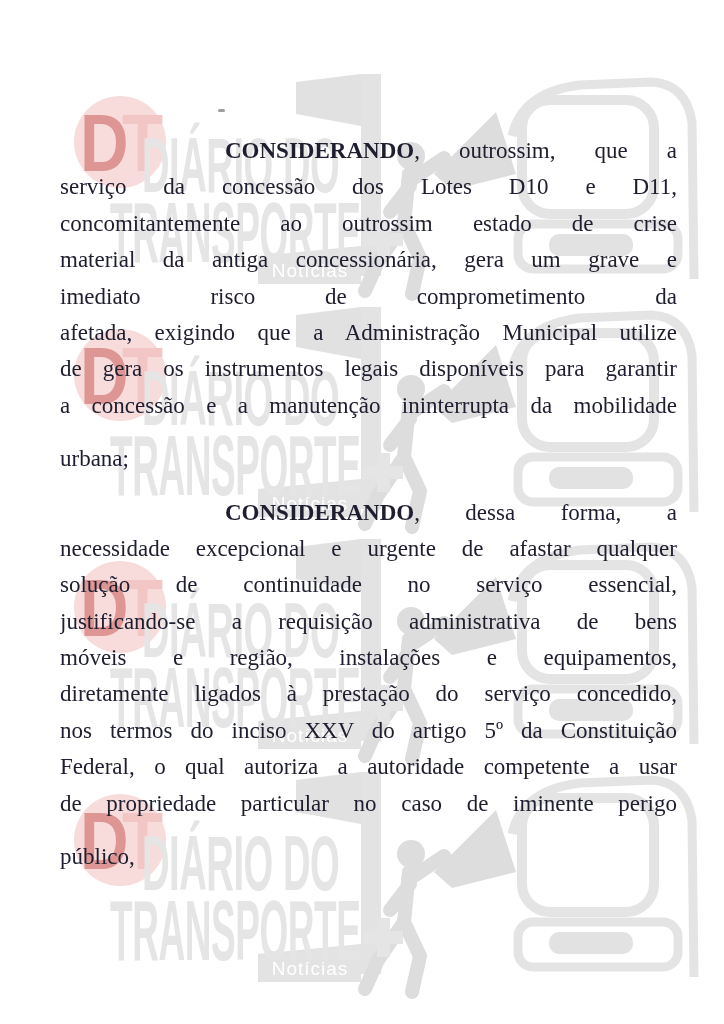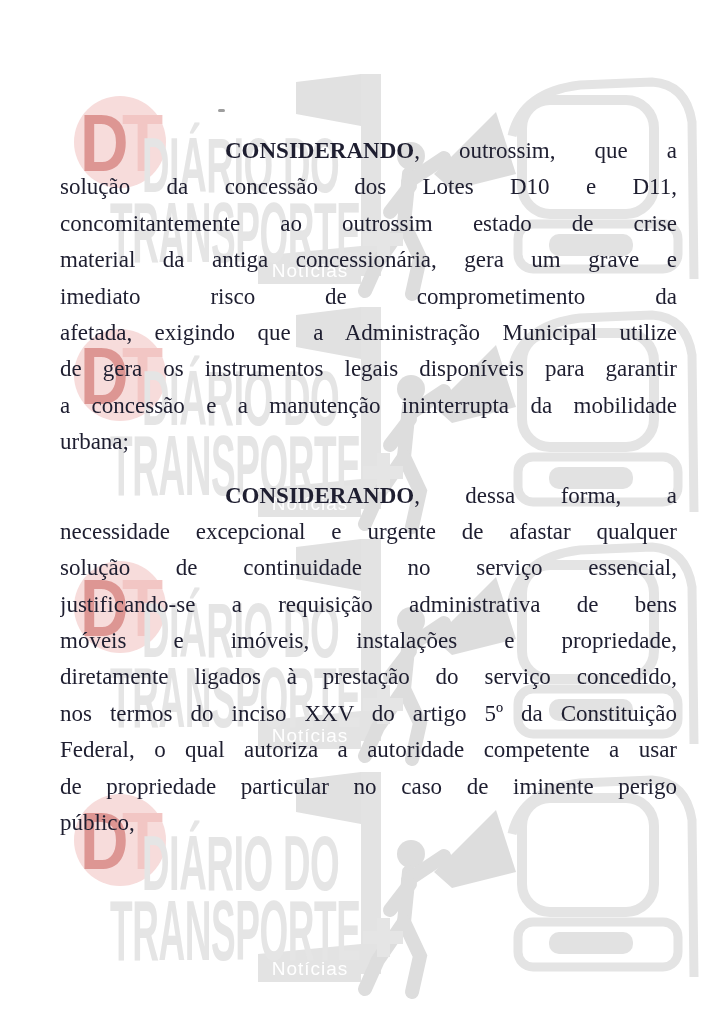--- a/index.html
+++ b/index.html
@@ -20,21 +20,21 @@
     color:#1e1e30;font-size:23px;
   }
   .para{margin:0;padding:0;}
   .para + .para{margin-top:17px;}
   .line{
     line-height:36.4px;height:36.4px;overflow:hidden;
     text-align:justify;text-align-last:justify;
     -moz-text-align-last:justify;
   }
   .line.first{padding-left:165px;}
-  .line.last{text-align-last:left;-moz-text-align-last:left;}
+  .line.last{text-align-last:left;margin-top:17px;-moz-text-align-last:left;}
   .line b{font-weight:bold;}
   .artifact{
     position:absolute;left:218px;top:109px;width:7px;height:3px;
     background:#8d8d8d;border-radius:2px;opacity:.85;z-index:1;
   }
 </style>
 </head>
 <body>
 
 <div class="page">
@@ -105,35 +105,35 @@
     <svg class="wm-tile" style="top:772px" viewBox="0 0 635 235">
         <use href="#wm-tile"></use>
       </svg>
   </div>
 
   <div class="artifact"></div>
 
   <div class="doc-text">
     <div class="para">
         <div class="line first"><b>CONSIDERANDO</b>, outrossim, que a</div>
-        <div class="line">solução da concessão dos Lotes D10 e D11,</div>
+        <div class="line">serviço da concessão dos Lotes D10 e D11,</div>
         <div class="line">concomitantemente ao outrossim estado de crise</div>
         <div class="line">material da antiga concessionária, gera um grave e</div>
         <div class="line">imediato risco de comprometimento da</div>
         <div class="line">afetada, exigindo que a Administração Municipal utilize</div>
         <div class="line">de gera os instrumentos legais disponíveis para garantir</div>
         <div class="line">a concessão e a manutenção ininterrupta da mobilidade</div>
         <div class="line last">urbana;</div>
       </div>
     <div class="para">
         <div class="line first"><b>CONSIDERANDO</b>, dessa forma, a</div>
         <div class="line">necessidade excepcional e urgente de afastar qualquer</div>
         <div class="line">solução de continuidade no serviço essencial,</div>
         <div class="line">justificando-se a requisição administrativa de bens</div>
-        <div class="line">móveis e imóveis, instalações e propriedade,</div>
+        <div class="line">móveis e região, instalações e equipamentos,</div>
         <div class="line">diretamente ligados à prestação do serviço concedido,</div>
         <div class="line">nos termos do inciso XXV do artigo 5º da Constituição</div>
         <div class="line">Federal, o qual autoriza a autoridade competente a usar</div>
         <div class="line">de propriedade particular no caso de iminente perigo</div>
         <div class="line last">público,</div>
       </div>
   </div>
 
 </div>
 

